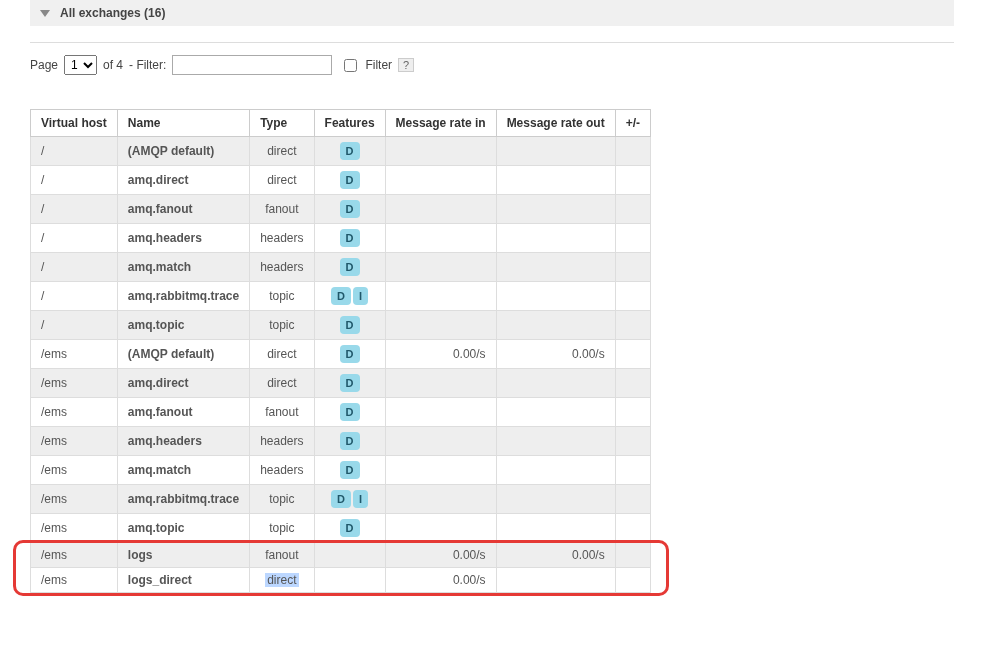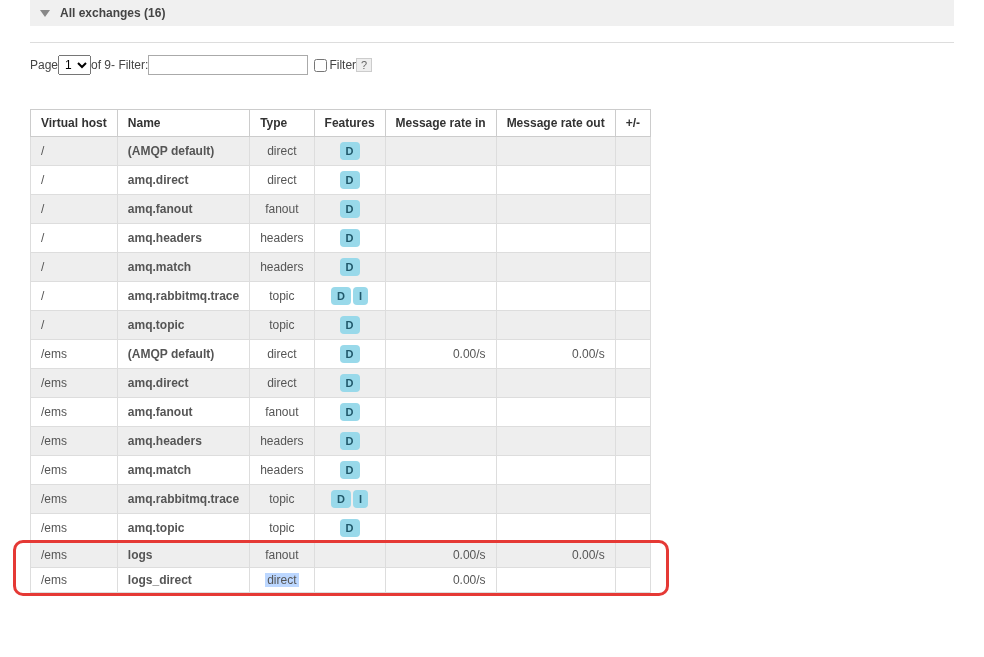--- a/index.html
+++ b/index.html
@@ -42,20 +42,21 @@
     margin: 4px 0 4px 0;
   }
   hr {
     border: none;
     border-top: 1px solid #ddd;
     margin: 4px 0 12px 0;
   }
   .pagination-row {
     display: flex;
     align-items: center;
+    gap: 6px;
     font-size: 12px;
     color: #444;
     margin-bottom: 34px;
   }
   select {
     font-size: 12px;
     padding: 1px 2px;
   }
   input[type="text"] {
     font-size: 12px;
@@ -141,21 +142,21 @@
     <span>All exchanges (16)</span>
   </div>
 
   <hr>
 
   <div class="pagination-row">
     <span>Page</span>
     <select>
       <option>1</option>
     </select>
-    <span>of 9</span>
+    <span>of 4</span>
     <span>- Filter:</span>
     <input type="text" value="" style="">
     <input type="checkbox" style="">
     <span>Filter</span>
     <span class="help">?</span>
   </div>
 
   <div class="rel">
     <table class="list">
       <thead>

